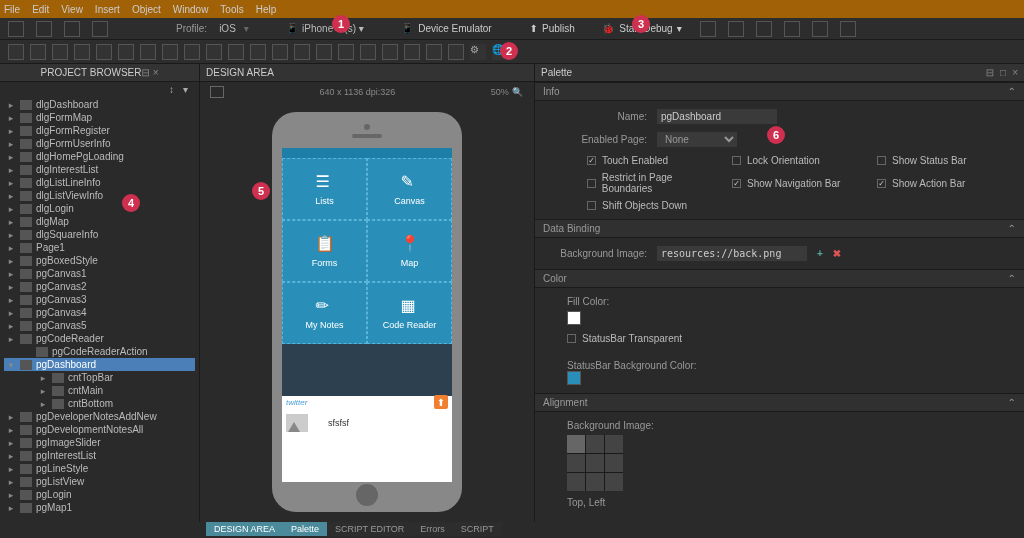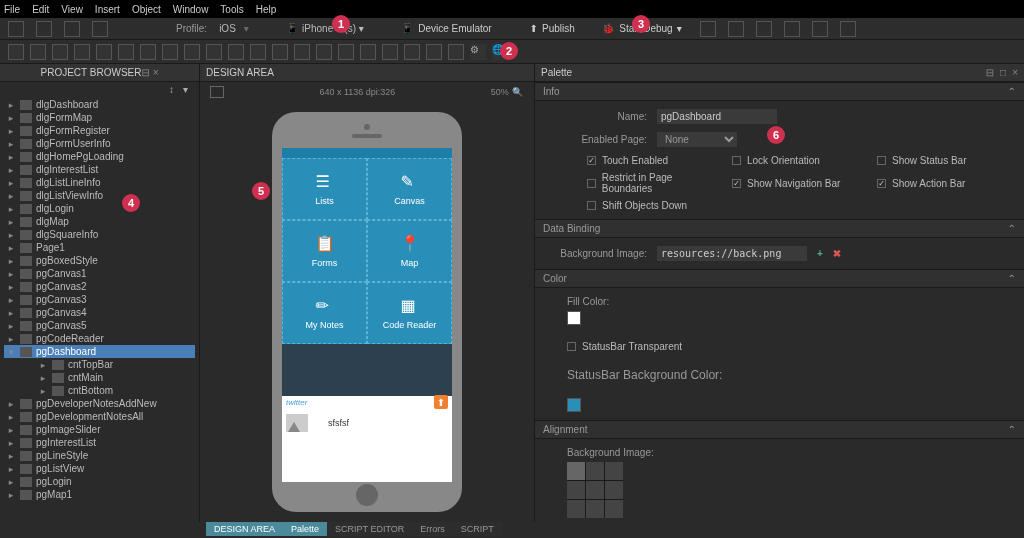--- a/index.html
+++ b/index.html
@@ -1,18 +1,18 @@
 <!DOCTYPE html>
 <html><head>
 <meta charset="utf-8">
 <style>
 * { margin: 0; padding: 0; box-sizing: border-box; font-family: Arial, sans-serif; }
 body { background: #2a2a2a; color: #aaa; font-size: 10px; width: 1024px; height: 538px; overflow: hidden; }
 
-.menubar { background: #000000; height: 18px; display: flex; padding: 2px 4px; gap: 12px; color: #ccc; font-size: 10px; align-items: center; }
+.menubar { background: #a16207; height: 18px; display: flex; padding: 2px 4px; gap: 12px; color: #ccc; font-size: 10px; align-items: center; }
 .menubar span { cursor: pointer; }
 
 .toolbar1 { background: #2d2d2d; height: 22px; display: flex; align-items: center; padding: 0 8px; gap: 8px; border-bottom: 1px solid #1a1a1a; position: relative; }
 .toolbar1 .profile-label { color: #999; font-size: 10px; margin-left: 60px; }
 .toolbar1 .profile-val { color: #bbb; font-size: 10px; margin-left: 4px; }
 .toolbar1 .device-sel { color: #bbb; font-size: 10px; margin-left: 30px; }
 .toolbar1 .device-emu { color: #ccc; font-size: 10px; margin-left: 30px; display: flex; align-items: center; gap: 4px; }
 .toolbar1 .publish { color: #ccc; font-size: 10px; margin-left: 30px; display: flex; align-items: center; gap: 4px; }
 .toolbar1 .debug { color: #ccc; font-size: 10px; margin-left: 20px; display: flex; align-items: center; gap: 4px; }
 .toolbar1 .tb-btn { width: 16px; height: 16px; border: 1px solid #555; margin-left: 4px; }
@@ -253,20 +253,25 @@
         </div>
         <div class="tree-item">
           <span class="exp">▸</span>
           <span class="icon"></span>
           <span>pgCanvas5</span>
         </div>
         <div class="tree-item">
           <span class="exp">▸</span>
           <span class="icon"></span>
           <span>pgCodeReader</span>
+        </div>
+        <div class="tree-item indent1">
+          <span class="exp"></span>
+          <span class="icon"></span>
+          <span>pgCodeReaderAction</span>
         </div>
         <div class="tree-item selected">
           <span class="exp">▾</span>
           <span class="icon"></span>
           <span>pgDashboard</span>
         </div>
         <div class="tree-item indent2">
           <span class="exp">▸</span>
           <span class="icon"></span>
           <span>cntTopBar</span>
@@ -451,26 +456,26 @@
     </div>
     <div class="section-head">
         <span>Color</span>
         <span>⌃</span>
       </div>
     <div class="section-body">
       <div style="padding-left:20px">
         <div style="font-size:10px;color:#999;margin-bottom:4px">Fill Color:</div>
         <div class="swatch"></div>
       </div>
-      <div class="chk" style="padding-left:20px;margin-top:8px">
+      <div class="chk" style="padding-left:20px;margin-top:0">
         <span class="box"></span>
         <span>StatusBar Transparent</span>
       </div>
       <div style="padding-left:20px;margin-top:8px">
-        <div style="font-size:12px;color:#999;margin-bottom:16px">StatusBar Background Color:</div>
+        <div style="font-size:10px;color:#999;margin-bottom:0">StatusBar Background Color:</div>
         <div class="swatch dark"></div>
       </div>
     </div>
     <div class="section-head">
         <span>Alignment</span>
         <span>⌃</span>
       </div>
     <div class="section-body">
       <div style="padding-left:20px">
         <div style="font-size:10px;color:#999;margin-bottom:4px">Background Image:</div>

